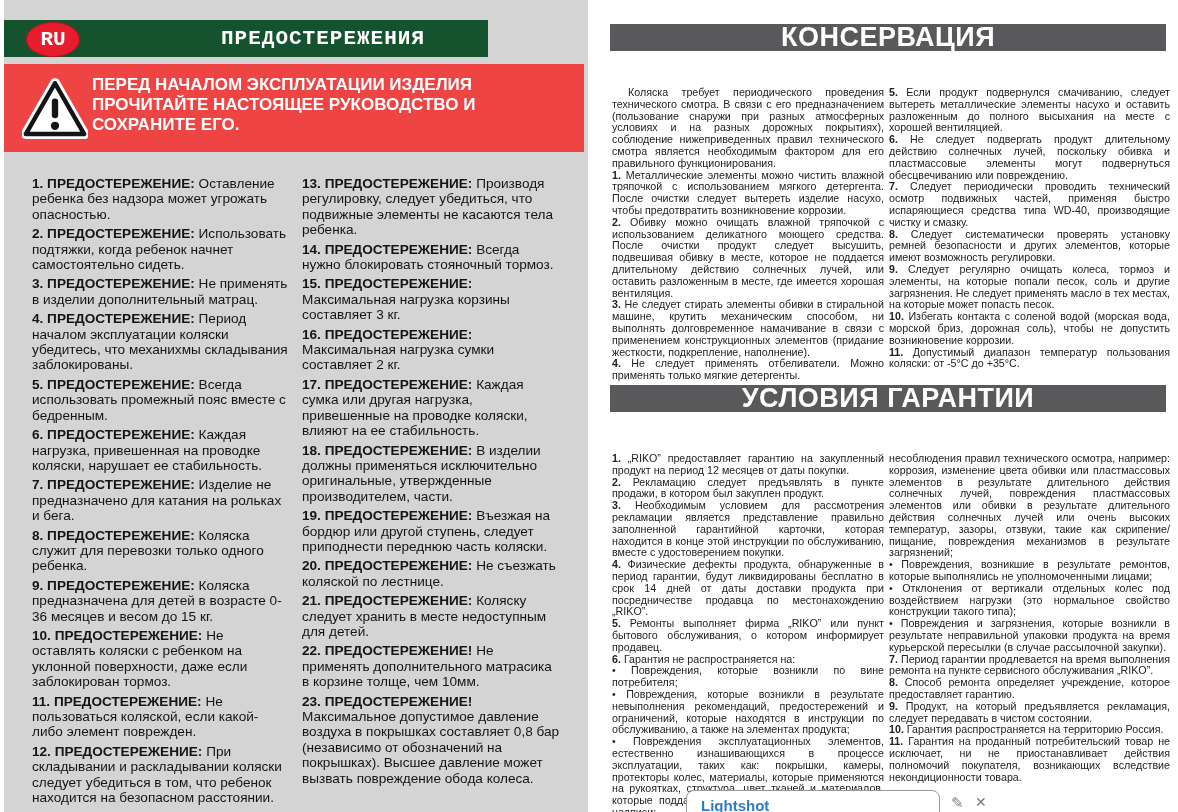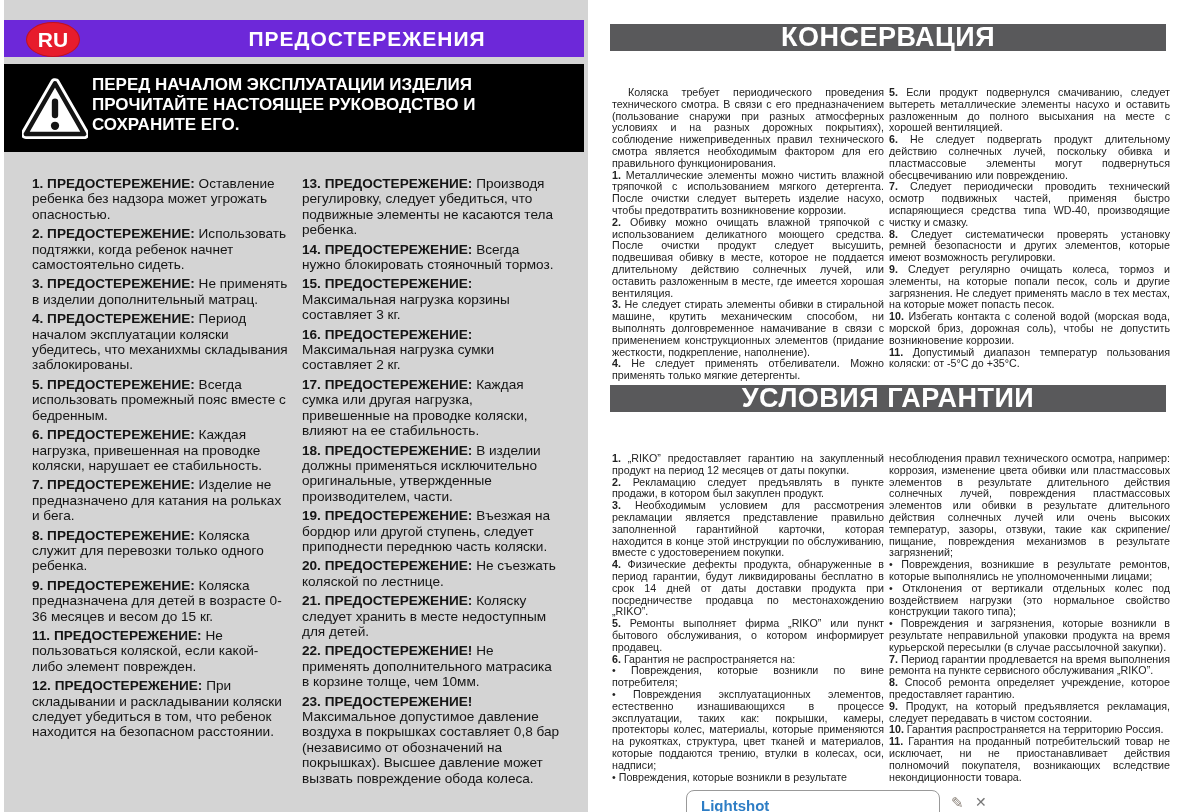--- a/index.html
+++ b/index.html
@@ -4,31 +4,31 @@
 <style>
   html,body{margin:0;padding:0;}
   body{
     width:1178px;height:812px;position:relative;overflow:hidden;
     background:#ffffff;
     font-family:"Liberation Sans", sans-serif;
     -webkit-font-smoothing:antialiased;
   }
   
   .left-page{position:absolute;left:4px;top:0;width:584px;height:812px;background:#d4d4d4;}
-  .lp-titlebar{position:absolute;left:0;top:20px;width:580px;height:37px;background:#6d28d9;}
+  .lp-titlebar{position:absolute;left:0;top:20px;width:484px;height:37px;background:#14532d;font-family:Liberation Mono, monospace;}
   .ru-badge{
     position:absolute;left:22px;top:2px;width:52px;height:33px;background:#e71c2c;
     border:1px solid #c01120;border-radius:50%;
     color:#fff;font-weight:bold;font-size:21px;line-height:33px;text-align:center;
   }
   .lp-title{
     position:absolute;left:0;top:0;width:510px;height:37px;line-height:37px;text-align:center;
-    padding-left:108px;color:#fff;font-weight:bold;font-size:21px;letter-spacing:1px;
+    padding-left:64px;color:#fff;font-weight:bold;font-size:21px;letter-spacing:1px;
   }
-  .alert-banner{position:absolute;left:0;top:64px;width:580px;height:88px;background:#000000;}
+  .alert-banner{position:absolute;left:0;top:64px;width:580px;height:88px;background:#ef4444;}
   .alert-triangle{position:absolute;left:18px;top:8px;width:66px;height:72px;}
   .alert-text{
     position:absolute;left:88px;top:11px;width:440px;
     color:#fff;font-weight:bold;font-size:17px;line-height:20px;
   }
   .warn-col{position:absolute;top:172px;font-size:13.6px;line-height:15.4px;color:#141414;}
   .warn-col p{margin:4px;}
   .col1{left:24px;width:264px;}
   .col2{left:294px;width:266px;}
   .lbl{font-weight:bold;}
@@ -80,20 +80,21 @@
   <div class="warn-col col1">
       <p><span class="lbl">1. ПРЕДОСТЕРЕЖЕНИЕ: </span><span>Оставление ребенка без надзора может угрожать опасностью.</span></p>
       <p><span class="lbl">2. ПРЕДОСТЕРЕЖЕНИЕ: </span><span>Использовать подтяжки, когда ребенок начнет самостоятельно сидеть.</span></p>
       <p><span class="lbl">3. ПРЕДОСТЕРЕЖЕНИЕ: </span><span>Не применять в изделии дополнительный матрац.</span></p>
       <p><span class="lbl">4. ПРЕДОСТЕРЕЖЕНИЕ: </span><span>Период началом эксплуатации коляски убедитесь, что механихмы складывания заблокированы.</span></p>
       <p><span class="lbl">5. ПРЕДОСТЕРЕЖЕНИЕ: </span><span>Всегда использовать промежный пояс вместе с бедренным.</span></p>
       <p><span class="lbl">6. ПРЕДОСТЕРЕЖЕНИЕ: </span><span>Каждая нагрузка, привешенная на проводке коляски, нарушает ее стабильность.</span></p>
       <p><span class="lbl">7. ПРЕДОСТЕРЕЖЕНИЕ: </span><span>Изделие не предназначено для катания на рольках и бега.</span></p>
       <p><span class="lbl">8. ПРЕДОСТЕРЕЖЕНИЕ: </span><span>Коляска служит для перевозки только одного ребенка.</span></p>
       <p><span class="lbl">9. ПРЕДОСТЕРЕЖЕНИЕ: </span><span>Коляска предназначена для детей в возрасте 0-36 месяцев и весом до 15 кг.</span></p>
+      <p><span class="lbl">10. ПРЕДОСТЕРЕЖЕНИЕ: </span><span>Не оставлять коляски с ребенком на уклонной поверхности, даже если заблокирован тормоз.</span></p>
       <p><span class="lbl">11. ПРЕДОСТЕРЕЖЕНИЕ: </span><span>Не пользоваться коляской, если какой-либо элемент поврежден.</span></p>
       <p><span class="lbl">12. ПРЕДОСТЕРЕЖЕНИЕ: </span><span>При складывании и раскладывании коляски следует убедиться в том, что ребенок находится на безопасном расстоянии.</span></p>
     </div>
   <div class="warn-col col2">
       <p><span class="lbl">13. ПРЕДОСТЕРЕЖЕНИЕ: </span><span>Производя регулировку, следует убедиться, что подвижные элементы не касаются тела ребенка.</span></p>
       <p><span class="lbl">14. ПРЕДОСТЕРЕЖЕНИЕ: </span><span>Всегда нужно блокировать стояночный тормоз.</span></p>
       <p><span class="lbl">15. ПРЕДОСТЕРЕЖЕНИЕ: </span><span>Максимальная нагрузка корзины составляет 3 кг.</span></p>
       <p><span class="lbl">16. ПРЕДОСТЕРЕЖЕНИЕ: </span><span>Максимальная нагрузка сумки составляет 2 кг.</span></p>
       <p><span class="lbl">17. ПРЕДОСТЕРЕЖЕНИЕ: </span><span>Каждая сумка или другая нагрузка, привешенные на проводке коляски, влияют на ее стабильность.</span></p>
       <p><span class="lbl">18. ПРЕДОСТЕРЕЖЕНИЕ: </span><span>В изделии должны применяться исключительно оригинальные, утвержденные производителем, части.</span></p>
@@ -129,20 +130,21 @@
   <span>УСЛОВИЯ ГАРАНТИИ</span>
 </div>
 <div class="body-col w-col1">
     <p><span class="lbl">1. </span><span>„RIKO” предоставляет гарантию на закупленный продукт на период 12 месяцев от даты покупки.</span></p>
     <p><span class="lbl">2. </span><span>Рекламацию следует предъявлять в пункте продажи, в котором был закуплен продукт.</span></p>
     <p><span class="lbl">3. </span><span>Необходимым условием для рассмотрения рекламации является представление правильно заполненной гарантийной карточки, которая находится в конце этой инструкции по обслуживанию, вместе с удостоверением покупки.</span></p>
     <p><span class="lbl">4. </span><span>Физические дефекты продукта, обнаруженные в период гарантии, будут ликвидированы бесплатно в срок 14 дней от даты доставки продукта при посредничестве продавца по местонахождению „RIKO”.</span></p>
     <p><span class="lbl">5. </span><span>Ремонты выполняет фирма „RIKO” или пункт бытового обслуживания, о котором информирует продавец.</span></p>
     <p><span class="lbl">6. </span><span>Гарантия не распространяется на:</span></p>
     <p><span class="lbl plain">• </span><span>Повреждения, которые возникли по вине потребителя;</span></p>
+    <p><span class="lbl plain">• </span><span>Повреждения, которые возникли в результате невыполнения рекомендаций, предостережений и ограничений, которые находятся в инструкции по обслуживанию, а также на элементах продукта;</span></p>
     <p><span class="lbl plain">• </span><span>Повреждения эксплуатационных элементов, естественно изнашивающихся в процессе эксплуатации, таких как: покрышки, камеры, протекторы колес, материалы, которые применяются на рукоятках, структура, цвет тканей и материалов, которые поддаются трению, втулки в колесах, оси, надписи;</span></p>
     <p><span class="lbl plain">• </span><span>Повреждения, которые возникли в результате</span></p>
   </div>
 <div class="body-col w-col2">
     <p><span>несоблюдения правил технического осмотра, например: коррозия, изменение цвета обивки или пластмассовых элементов в результате длительного действия солнечных лучей, повреждения пластмассовых элементов или обивки в результате длительного действия солнечных лучей или очень высоких температур, зазоры, отзвуки, такие как скрипение/ пищание, повреждения механизмов в результате загрязнений;</span></p>
     <p><span class="lbl plain">• </span><span>Повреждения, возникшие в результате ремонтов, которые выполнялись не уполномоченными лицами;</span></p>
     <p><span class="lbl plain">• </span><span>Отклонения от вертикали отдельных колес под воздействием нагрузки (это нормальное свойство конструкции такого типа);</span></p>
     <p><span class="lbl plain">• </span><span>Повреждения и загрязнения, которые возникли в результате неправильной упаковки продукта на время курьерской пересылки (в случае рассылочной закупки).</span></p>
     <p><span class="lbl">7. </span><span>Период гарантии продлевается на время выполнения ремонта на пункте сервисного обслуживания „RIKO”.</span></p>
     <p><span class="lbl">8. </span><span>Способ ремонта определяет учреждение, которое предоставляет гарантию.</span></p>

